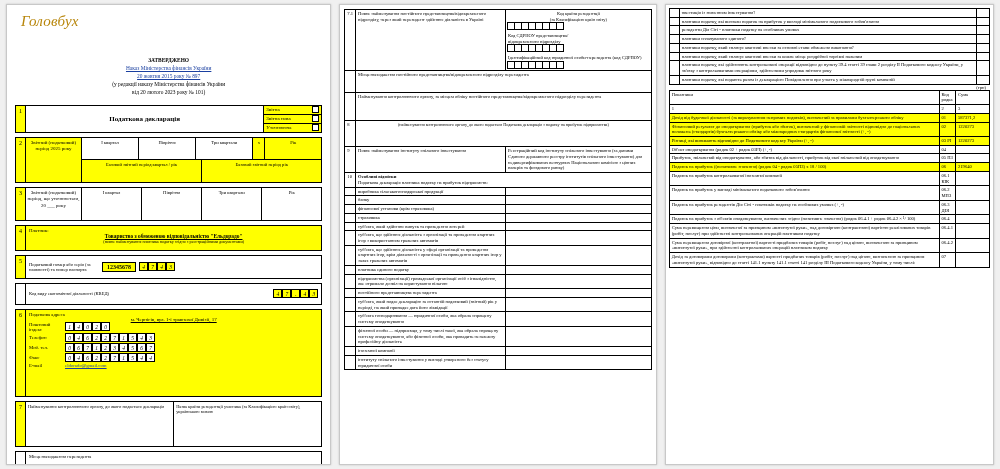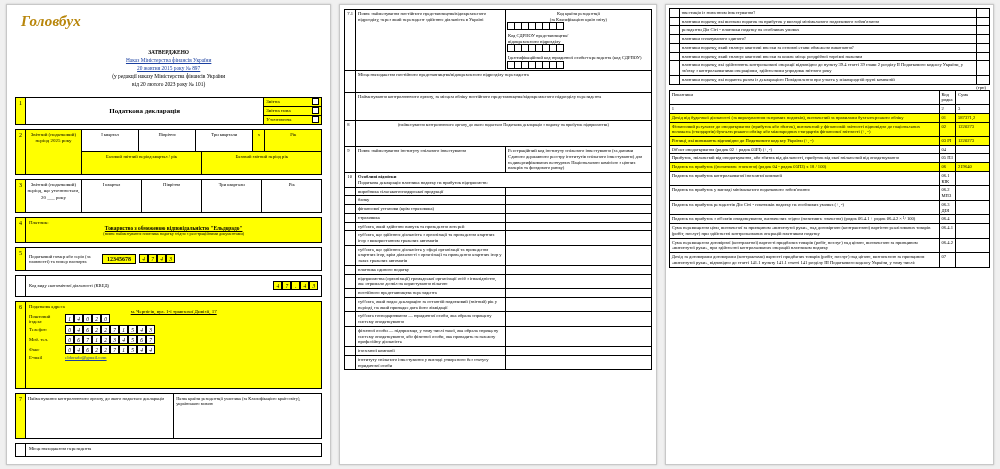--- a/index.html
+++ b/index.html
@@ -26,24 +26,24 @@
     overflow: hidden;
   }
   .page1 { width: 326px; height: 461px; padding: 6px 8px; }
   .page2 { width: 318px; height: 461px; padding: 4px 4px; }
   .page3 { width: 330px; height: 461px; padding: 3px 3px; }
 
   
   .logo {
     font-family: "Liberation Serif", serif;
     font-size: 15px;
-    font-weight: bold;
+    font-weight: normal;
     font-style: italic;
     color: #b8860b;
-    margin: 2px 0 18px 6px;
+    margin: 2px 0 26px 6px;
     letter-spacing: .2px;
   }
   .approve {
     text-align: center;
     font-size: 5.4px;
     line-height: 1.5;
     margin: 0 0 8px 0;
   }
   .approve .b { font-weight: bold; }
   .approve .lnk { color: #1a3fa0; text-decoration: underline; }

